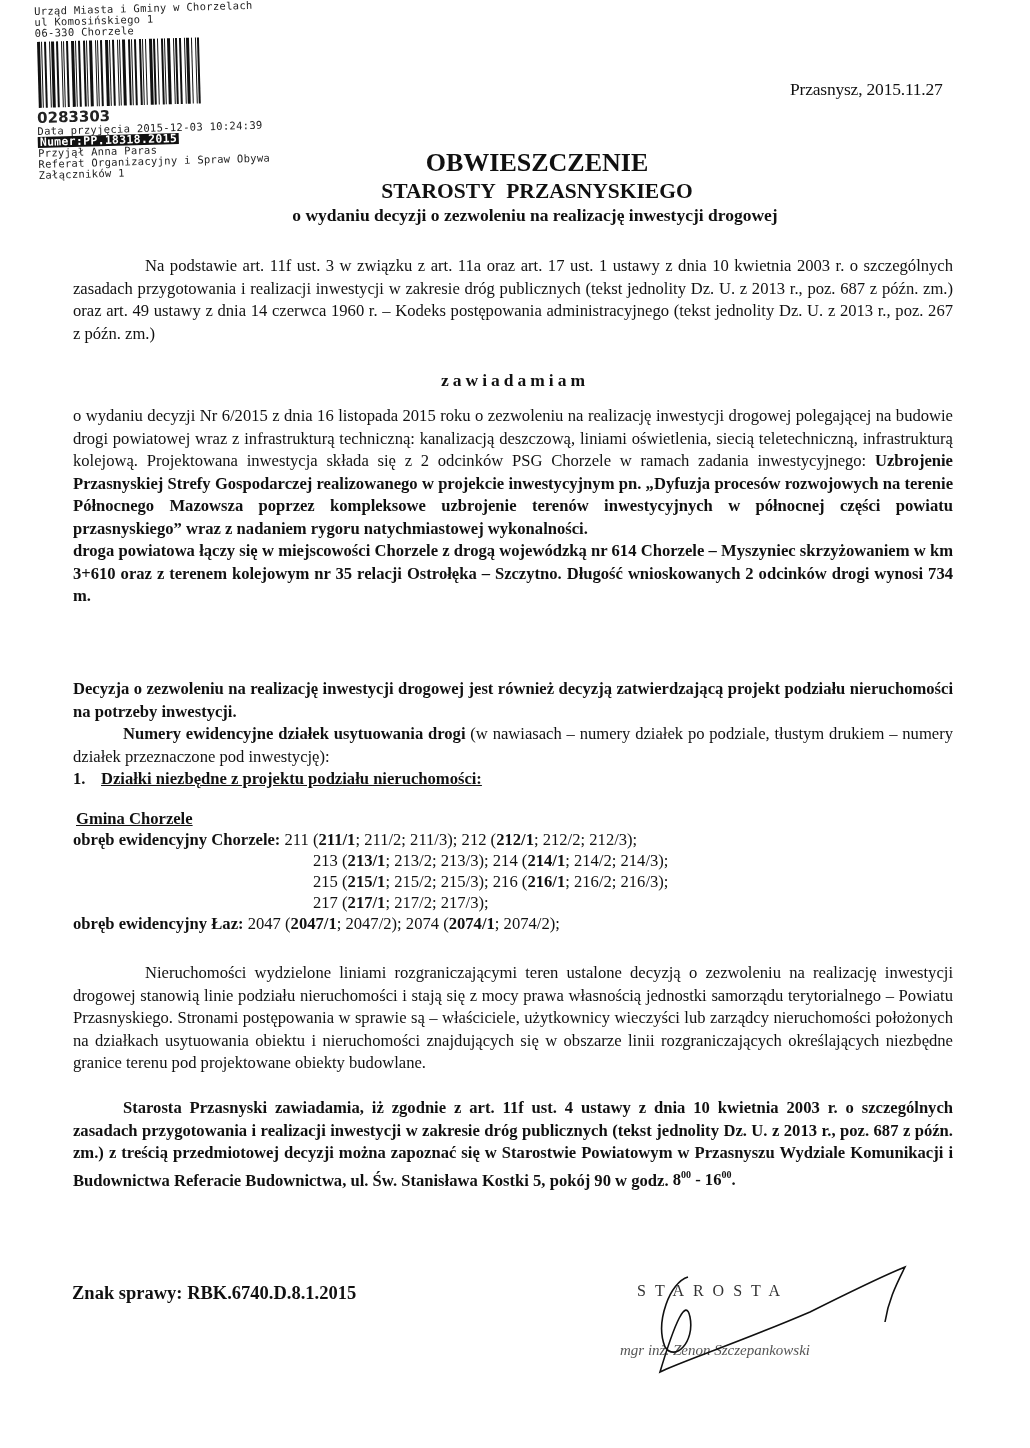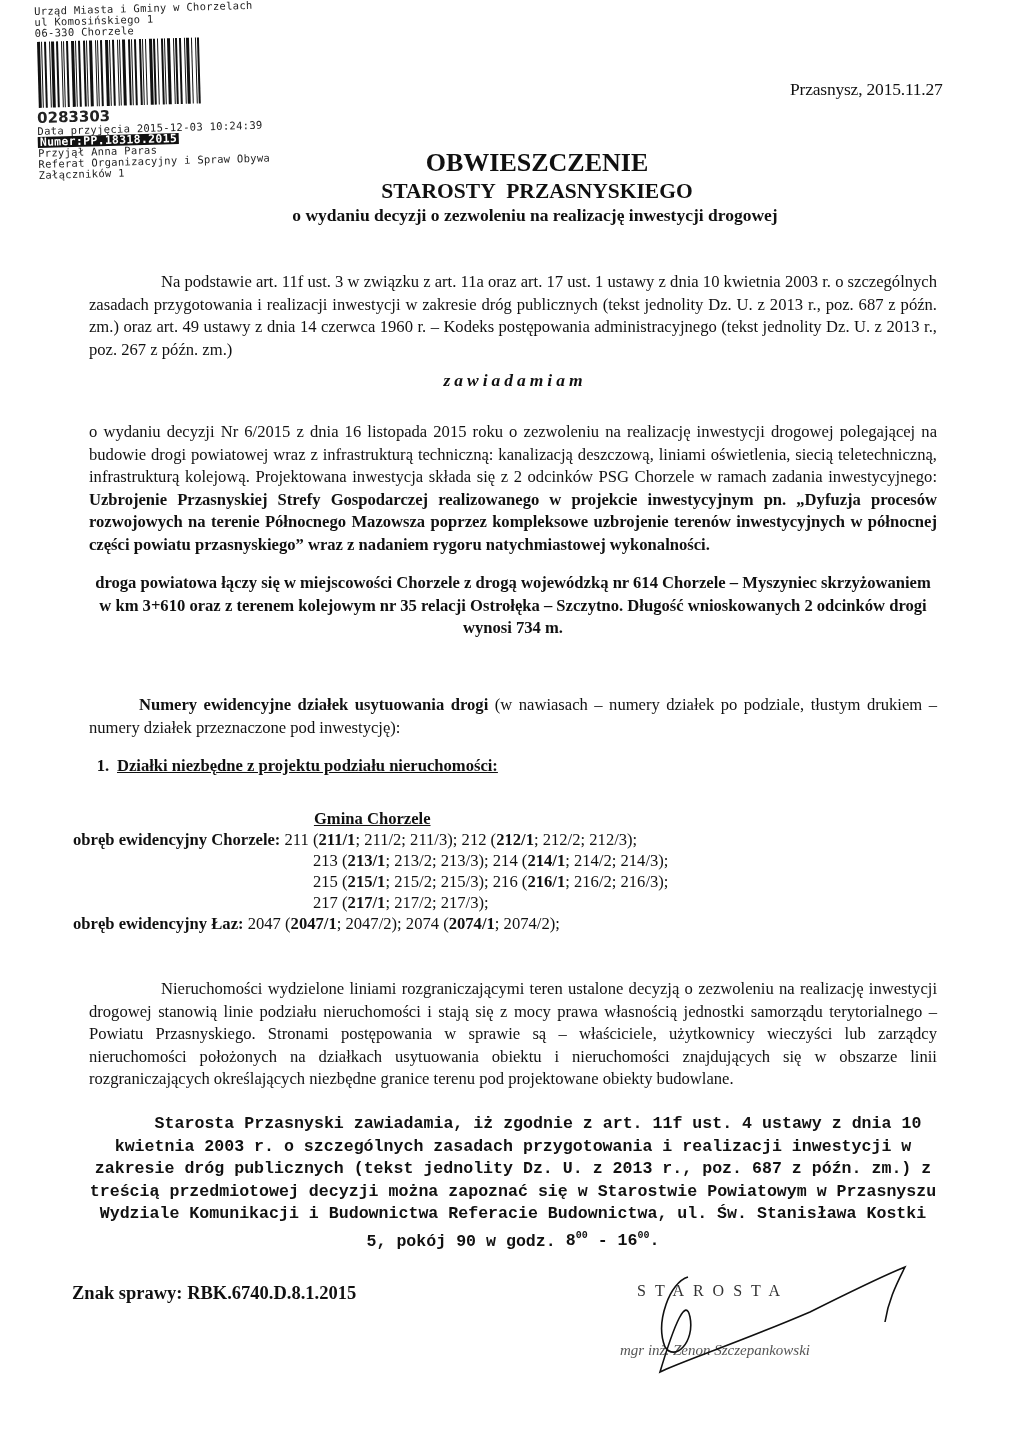--- a/index.html
+++ b/index.html
@@ -9,26 +9,26 @@
   .barcode { display:flex; align-items:stretch; height:66px; margin:3px 0 2px 2px; }
   .barcode span { display:block; height:100%; background:#111; }
   .stamp .num { font-family:"DejaVu Sans", sans-serif; font-weight:bold; font-size:15px; line-height:16px; margin-top:1px; }
   .stamp .inv { display:inline-block; background:#111; color:#fff; font-weight:bold; padding:0 2px; font-size:11.5px; font-family:"DejaVu Sans Mono", monospace; }
   .place-date { position:absolute; left:790px; top:79px; font-size:17.5px; letter-spacing:-0.2px; }
   .title { position:absolute; left:0; width:1030px; text-align:center; font-weight:bold; }
   .t1 { top:148px; font-size:26px; left:22px; }
   .t2 { top:179px; font-size:21.5px; left:22px; word-spacing:6px; }
   .t3 { top:205px; font-size:17.5px; left:20px; }
   .body { position:absolute; left:73px; width:880px; font-size:16.6px; line-height:22.5px; text-align:justify; }
-  .body p { margin:16px; }
+  .body p { margin:0; }
   .ind { text-indent:72px; }
   .ind2 { text-indent:50px; }
-  .b { font-weight:bold;text-align:center; }
+  .b { font-weight:bold; }
   .u { text-decoration:underline; }
-  .zaw { position:absolute; left:0; width:1030px; text-align:center; top:370px; font-weight:bold; font-size:17.5px; letter-spacing:4px;font-style:italic; }
+  .zaw { position:absolute; left:0; width:1030px; text-align:center; top:370px; font-weight:bold; font-size:17.5px; letter-spacing:4px; }
   .parcels { position:absolute; left:73px; font-size:16.6px; line-height:21px; }
   .parcels .row { white-space:nowrap; }
   .parcels .cont { padding-left:240px; }
   sup { font-size:10px; }
   .znak { position:absolute; left:72px; top:1283px; font-weight:bold; font-size:18.5px; }
   .sig { position:absolute; left:620px; top:1262px; width:380px; height:120px; }
   .sig .starosta { position:absolute; left:17px; top:20px; font-size:16px; letter-spacing:9px; color:#333; }
   .sig .name { position:absolute; left:0; top:80px; font-style:italic; font-size:15px; color:#555; }
   .sig svg { position:absolute; left:0; top:0; }
 </style>
@@ -104,38 +104,39 @@
 </div>
 
 <div class="zaw">zawiadamiam</div>
 
 <div class="body" style="top:405px;">
   <p><span>o wydaniu decyzji Nr 6/2015 z dnia 16 listopada 2015 roku o zezwoleniu na realizację inwestycji drogowej polegającej na budowie drogi powiatowej wraz z infrastrukturą techniczną: kanalizacją deszczową, liniami oświetlenia, siecią teletechniczną, infrastrukturą kolejową. Projektowana inwestycja składa się z 2 odcinków PSG Chorzele w ramach zadania inwestycyjnego: </span><span class="b">Uzbrojenie Przasnyskiej Strefy Gospodarczej realizowanego w projekcie inwestycyjnym pn. „Dyfuzja procesów rozwojowych na terenie Północnego Mazowsza poprzez kompleksowe uzbrojenie terenów inwestycyjnych w północnej części powiatu przasnyskiego” wraz z nadaniem rygoru natychmiastowej wykonalności.</span></p>
   <p class="b">droga powiatowa łączy się w miejscowości Chorzele z drogą wojewódzką nr 614 Chorzele – Myszyniec skrzyżowaniem w km 3+610 oraz z terenem kolejowym nr 35 relacji Ostrołęka – Szczytno. Długość wnioskowanych 2 odcinków drogi wynosi 734 m.</p>
 </div>
 
 <div class="body" style="top:678px;">
+  <p class="b">Decyzja o zezwoleniu na realizację inwestycji drogowej jest również decyzją zatwierdzającą projekt podziału nieruchomości na potrzeby inwestycji.</p>
   <p class="ind2"><span class="b">Numery ewidencyjne działek usytuowania drogi</span><span> (w nawiasach – numery działek po podziale, tłustym drukiem – numery działek przeznaczone pod inwestycję):</span></p>
   <p><span class="b" style="display:inline-block;width:28px;">1.</span><span class="b u">Działki niezbędne z projektu podziału nieruchomości:</span></p>
 </div>
 
 <div class="parcels" style="top:808px;">
   <div class="row b u" style="margin-left:3px;">Gmina Chorzele</div>
   <div class="row"><span class="b">obręb ewidencyjny Chorzele:</span> <span class="pc">211 (<b>211/1</b>; 211/2; 211/3);</span> <span class="pc">212 (<b>212/1</b>; 212/2; 212/3);</span></div>
   <div class="row cont"><span class="pc">213 (<b>213/1</b>; 213/2; 213/3);</span> <span class="pc">214 (<b>214/1</b>; 214/2; 214/3);</span></div>
   <div class="row cont"><span class="pc">215 (<b>215/1</b>; 215/2; 215/3);</span> <span class="pc">216 (<b>216/1</b>; 216/2; 216/3);</span></div>
   <div class="row cont"><span class="pc">217 (<b>217/1</b>; 217/2; 217/3);</span></div>
   <div class="row"><span class="b">obręb ewidencyjny Łaz:</span> <span class="pl">2047 (<b>2047/1</b>; 2047/2);</span> <span class="pl">2074 (<b>2074/1</b>; 2074/2);</span></div>
 </div>
 
 <div class="body" style="top:962px;">
   <p class="ind">Nieruchomości wydzielone liniami rozgraniczającymi teren ustalone decyzją o zezwoleniu na realizację inwestycji drogowej stanowią linie podziału nieruchomości i stają się z mocy prawa własnością jednostki samorządu terytorialnego – Powiatu Przasnyskiego. Stronami postępowania w sprawie są – właściciele, użytkownicy wieczyści lub zarządcy nieruchomości położonych na działkach usytuowania obiektu i nieruchomości znajdujących się w obszarze linii rozgraniczających określających niezbędne granice terenu pod projektowane obiekty budowlane.</p>
 </div>
 
-<div class="body b" style="top:1097px;font-family:Liberation Mono, monospace;">
+<div class="body b" style="top:1097px;">
   <p class="ind2"><span>Starosta Przasnyski zawiadamia, iż zgodnie z art. 11f ust. 4 ustawy z dnia 10 kwietnia 2003 r. o szczególnych zasadach przygotowania i realizacji inwestycji w zakresie dróg publicznych (tekst jednolity Dz. U. z 2013 r., poz. 687 z późn. zm.) z treścią przedmiotowej decyzji można zapoznać się w Starostwie Powiatowym w Przasnyszu Wydziale Komunikacji i Budownictwa Referacie Budownictwa, ul. Św. Stanisława Kostki 5, pokój 90 w godz. </span><span><span>8</span><sup>00</sup><span> - </span><span>16</span><sup>00</sup><span>.</span></span></p>
 </div>
 
 <div class="znak">Znak sprawy: RBK.6740.D.8.1.2015</div>
 
 <div class="sig">
   <div class="starosta">STAROSTA</div>
   <div class="name">mgr inż. Zenon Szczepankowski</div>
   <svg width="380" height="130">
     <path d="M68,15 C50,20 35,60 45,85 C55,100 75,80 70,55 C66,35 55,60 40,110 C60,100 120,80 190,50 C230,30 260,15 285,5 C275,25 268,40 265,60" fill="none" stroke="#111" stroke-width="1.6"></path>

